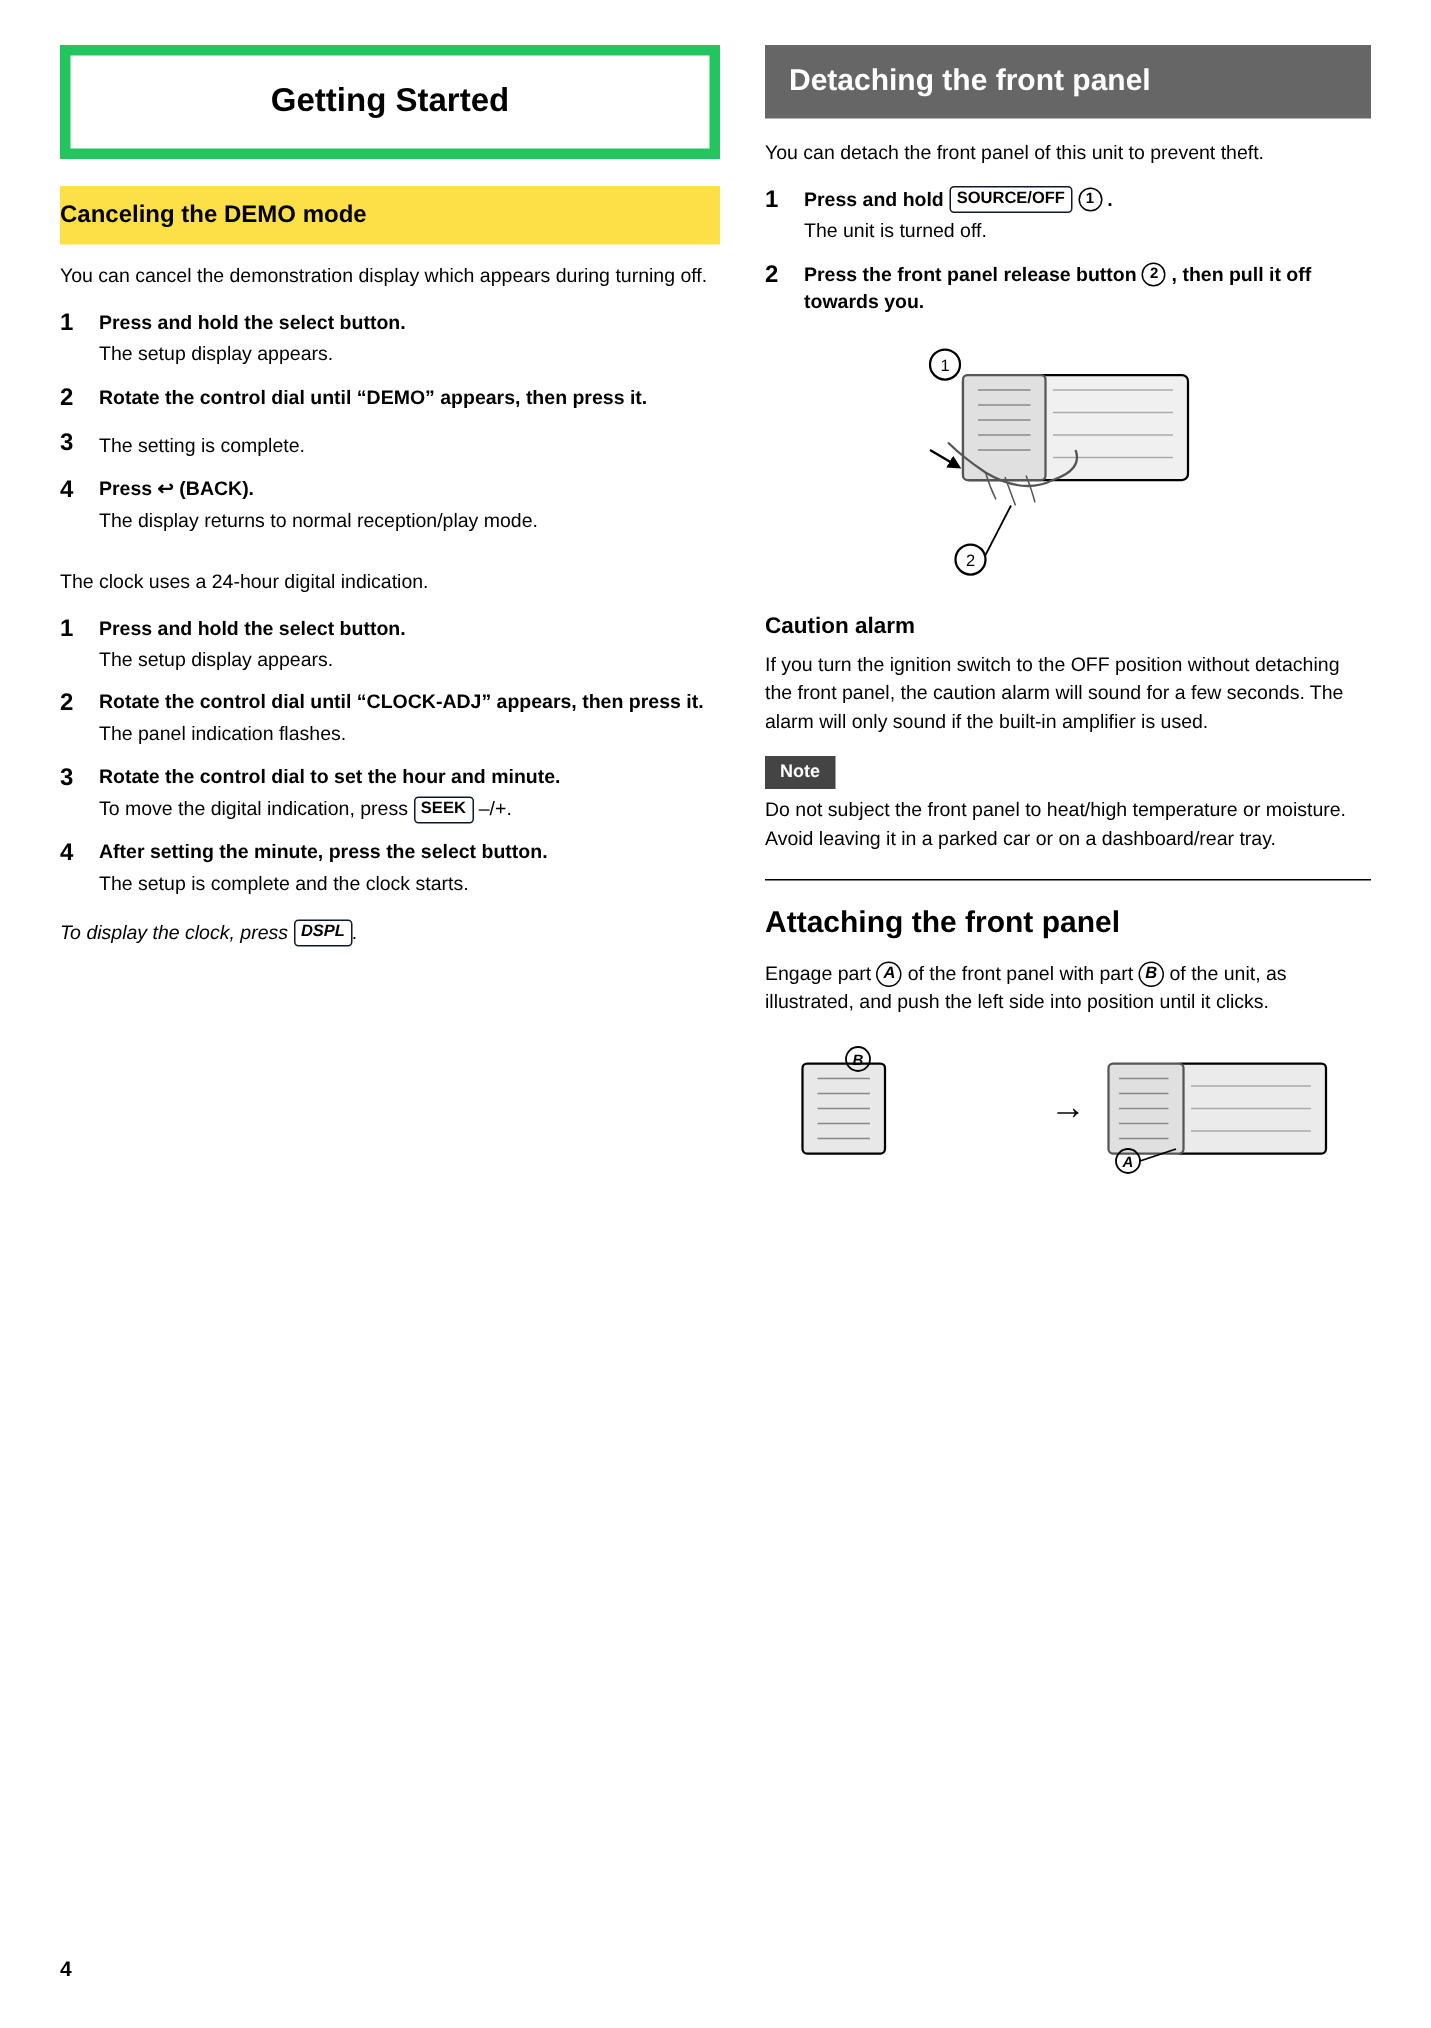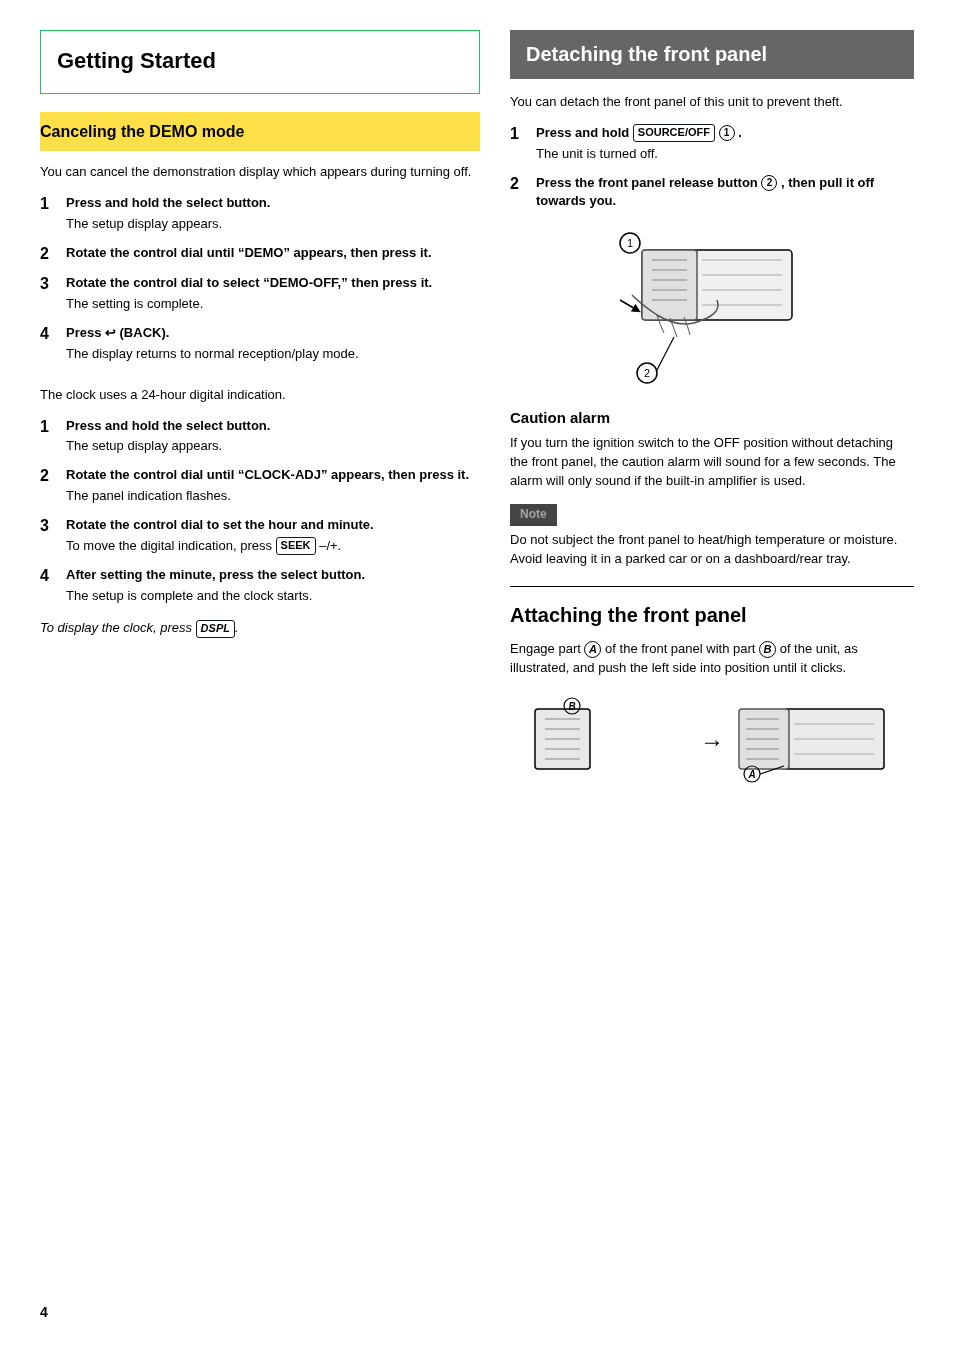--- a/index.html
+++ b/index.html
@@ -28,23 +28,24 @@
     .page-number {
       position: absolute;
       bottom: 30px;
       left: 40px;
       font-size: 14px;
       font-weight: bold;
     }
 
     
     .getting-started-box {
-      border: 1px solid #22c55e;
+      border: 7px solid #22c55e;
       padding: 14px 16px 16px 16px;
       margin-bottom: 18px;
+      text-align: center;
     }
     .getting-started-title {
       font-size: 22px;
       font-weight: bold;
       margin-bottom: 0;
     }
 
     
     .section-header {
       background: #fde047;
@@ -155,21 +156,21 @@
     .caution-text {
       font-size: 13px;
       margin-bottom: 14px;
     }
     .note-section {
       margin-bottom: 14px;
     }
     .note-label {
       display: inline-block;
       background: #444;
-      color: #a3a3a3;
+      color: #ffffff;
       padding: 2px 10px;
       font-size: 12px;
       font-weight: bold;
       margin-bottom: 5px;
     }
     .note-text {
       font-size: 13px;
     }
 
     
@@ -238,21 +239,20 @@
         </li>
         <li>
           <span class="step-num">2</span>
           <div class="step-content">
             <span class="step-bold">Rotate the control dial until “DEMO” appears, then press it.</span>
           </div>
         </li>
         <li>
           <span class="step-num">3</span>
           <div class="step-content">
-            <span class="step-bold">Rotate the control dial to select “DEMO-OFF,” then press it.</span>
             <div class="step-sub">The setting is complete.</div>
           </div>
         </li>
         <li>
           <span class="step-num">4</span>
           <div class="step-content">
             <span class="step-bold">Press ↩ (BACK).</span>
             <div class="step-sub">The display returns to normal reception/play mode.</div>
           </div>
         </li>

